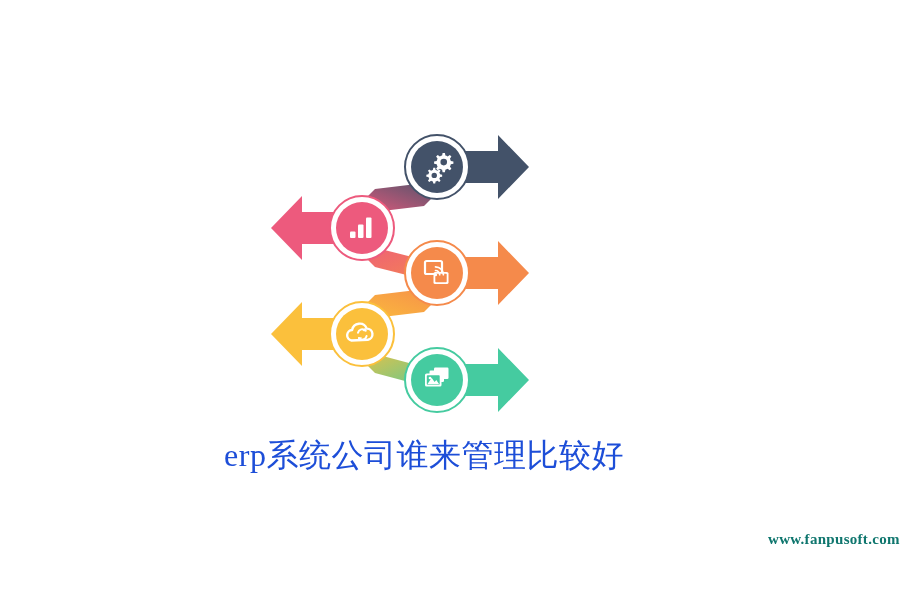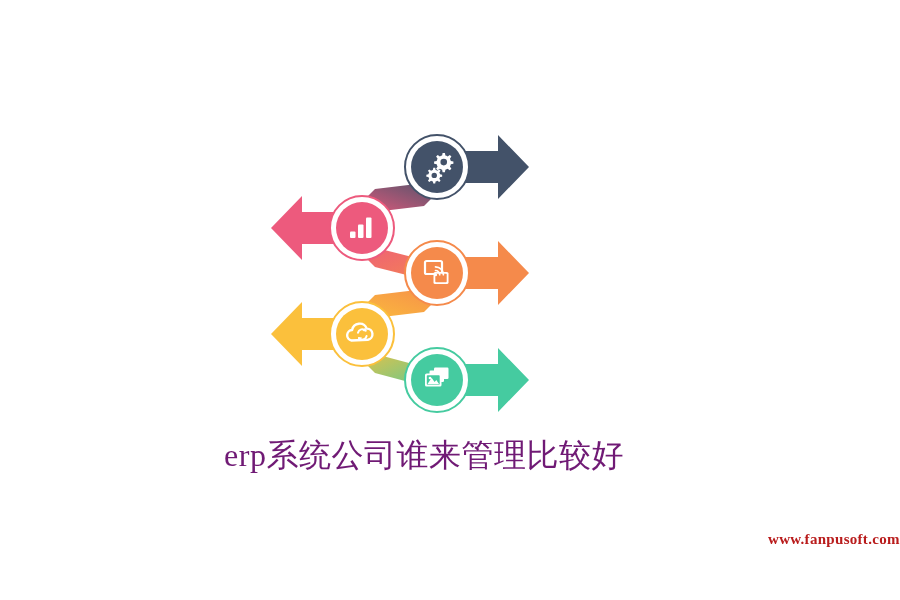--- a/index.html
+++ b/index.html
@@ -31,21 +31,21 @@
   #caption {
     position: absolute;
     left: 0;
     top: 433px;
     width: 848px;
     text-align: center;
     font-family: "Liberation Serif", "DejaVu Serif", serif;
     font-size: 32px;
     line-height: 44px;
     letter-spacing: 0.5px;
-    color: #701a75;
+    color: #1d4ed8;
     white-space: nowrap;
     user-select: none;
   }
   #watermark {
     position: absolute;
     left: 768px;
     top: 533px;
     width: 126px;
     height: 58px;
   }
@@ -66,21 +66,21 @@
     font-weight: bold;
     color: #9aa7c4;
     letter-spacing: 0px;
     line-height: 30px;
     white-space: nowrap;
   }
   #watermark .wm-url {
     font-family: "Liberation Serif", "DejaVu Serif", serif;
     font-size: 15px;
     font-weight: bold;
-    color: #b91c1c;
+    color: #0f766e;
     letter-spacing: 0.3px;
     text-align: center;
     width: 126px;
     margin-top: -2px;
     white-space: nowrap;
   }
 </style>
 </head>
 <body>
 

